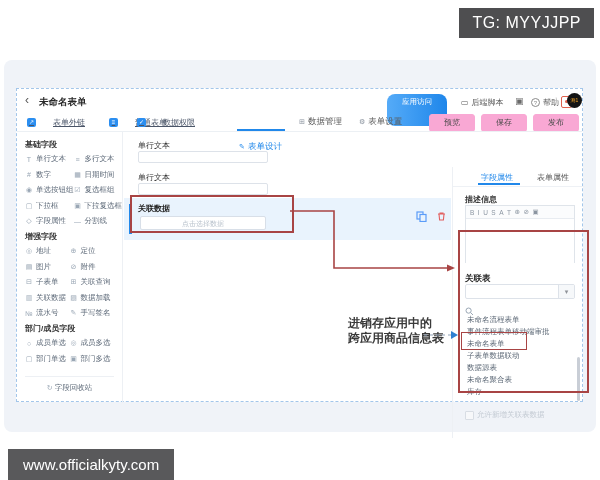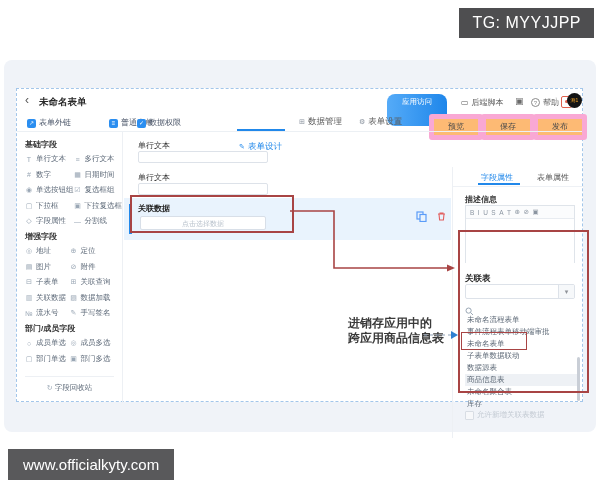--- a/index.html
+++ b/index.html
@@ -28,31 +28,31 @@
   .h-panel{left:498px;top:7px;font-size:9px;color:#6a6a6a;}
   .h-help{left:514px;top:8px;}
   .qmark{width:9px;height:9px;border:1px solid #8a8a8a;border-radius:50%;font-size:6px;
          text-align:center;line-height:9px;color:#8a8a8a;box-sizing:border-box;display:inline-block;}
   .h-sep{left:538px;top:7px;color:#e0e0e0;font-size:9px;}
   .h-bell{left:544px;top:7px;width:9px;height:10px;border:1.2px solid #e0604d;border-radius:2px;}
   .h-bell i{display:block;width:3px;height:3px;background:#e0604d;border-radius:50%;margin:3px auto;}
   .avatar{left:550px;top:4px;width:15px;height:15px;border-radius:50%;background:#141414;
           color:#f0a32a;font-size:5px;text-align:center;line-height:15px;cursor:pointer;}
   
-  .ltab{display:flex;align-items:flex-end;gap:3px;font-size:8px;color:#4a5568;cursor:pointer;}
+  .ltab{display:flex;align-items:center;gap:17px;font-size:8px;color:#4a5568;cursor:pointer;text-decoration:underline;}
   .ltab-ic{width:9px;height:9px;border-radius:2px;background:#2b8ef0;color:#fff;font-size:6px;
            line-height:9px;text-align:center;}
   .lt0{left:10px;top:28px;}.lt1{left:76px;top:28px;padding-left:16px;}.lt2{left:120px;top:28px;}
   .ctab{display:flex;align-items:center;gap:3px;font-size:8.5px;color:#595959;cursor:pointer;}
   .ctab .ic{font-size:7px;color:#8a939e;}
   .ctab.active{color:#2188ea;}
   .ctab.active .ic{color:#2188ea;}
   .ct0{left:222px;top:27px;margin-top:25px;}.ct1{left:282px;top:27px;}.ct2{left:342px;top:27px;}
   .ct-underline{left:220px;top:40px;width:48px;height:2px;background:#2188ea;}
-  .abtn{width:44px;height:16px;border:5px solid #f9a8d4;border-radius:3px;background:#fdba74;
+  .abtn{width:44px;height:16px;border:1px solid #f9a8d4;border-radius:3px;background:#f9a8d4;
         font-size:8px;color:#4a4a4a;text-align:center;line-height:16px;cursor:pointer;}
   .ab0{left:412px;top:25px;}.ab1{left:464px;top:25px;}.ab2{left:516px;top:25px;}
   .tb-divider{left:0;top:42px;width:565px;border-top:1px solid #ecf0f4;}
   
   .sidebar{position:absolute;left:0;top:43px;width:106px;height:271px;border-right:1px solid #edf0f4;
            padding:2px 8px;box-sizing:border-box;overflow:hidden;}
   .sec-title{font-size:8px;font-weight:bold;color:#333;margin:5px 0 4px;}
   .sec-grid{display:grid;grid-template-columns:1fr 1fr;row-gap:5.5px;}
   .sb-item{font-size:7.5px;color:#5f6b7a;display:flex;gap:3px;align-items:center;cursor:grab;white-space:nowrap;}
   .sb-icon{font-size:7px;color:#9aa7b5;width:8px;text-align:center;}
@@ -335,21 +335,20 @@
         <circle cx="3.6" cy="3.6" r="2.6" fill="none" stroke="#9aa7b5" stroke-width="1"></circle>
         <line x1="5.6" y1="5.6" x2="8" y2="8" stroke="#9aa7b5" stroke-width="1"></line>
       </svg>
     </div>
     <div class="abs opts" id="assoc-options">
         <div class="opt">未命名流程表单</div>
         <div class="opt">事件流程表单移动端审批</div>
         <div class="opt">未命名表单</div>
         <div class="opt">子表单数据联动</div>
         <div class="opt">数据源表</div>
-        <div class="opt sel">商品信息表</div>
         <div class="opt">未命名聚合表</div>
         <div class="opt">库存</div>
       </div>
     <div class="abs r-scrollbar"></div>
     <div class="abs chk-row">
       <span class="chk-box"></span>
       <span>允许新增关联表数据</span>
     </div>
   </div>
 </div>

